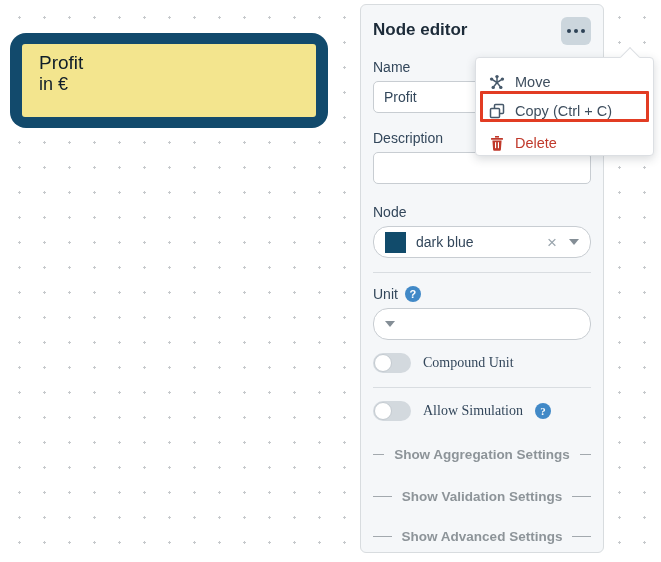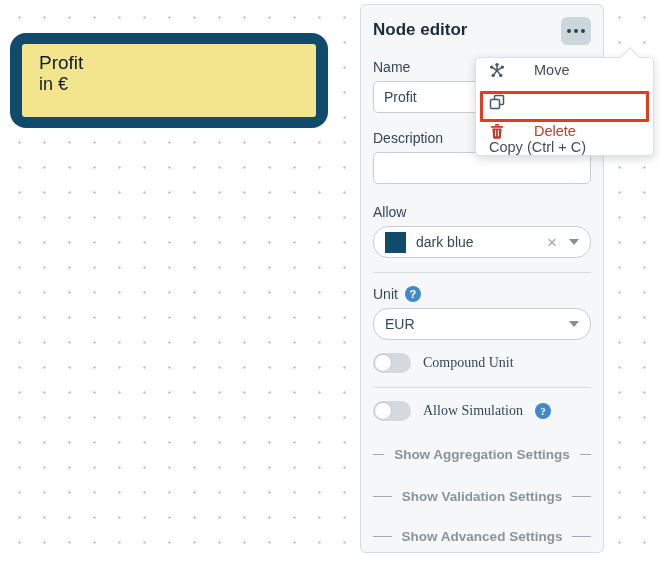--- a/index.html
+++ b/index.html
@@ -115,28 +115,28 @@
     box-shadow: 0 3px 10px rgba(40,50,60,0.18);
     padding: 4px 0; z-index: 20;
   }
   .menu-caret {
     position: absolute; top: -8px; left: 147px;
     width: 14px; height: 14px; background: #ffffff;
     border-left: 1px solid #dcdfe3; border-top: 1px solid #dcdfe3;
     transform: rotate(45deg);
   }
   .menu-item {
-    display: flex; align-items: flex-start; gap: 29px;
+    display: flex; align-items: flex-end; gap: 10px;
     height: 28px; padding: 0 13px;
     font-size: 14.5px; color: #3e4e5e; cursor: pointer;
     background: #ffffff;
   }
   .menu-item.highlighted {
     border: 3px solid #e23c23;
-    height: 31px; margin: 1px 4px; padding: 0 6px; border-radius: 1px; flex-direction: column;
+    height: 31px; margin: 1px 4px; padding: 0 6px; border-radius: 1px;
   }
   .menu-item.danger { color: #c0392b; }
   .menu-icon { width: 16px; height: 16px; flex: 0 0 auto; display: inline-flex; }
 </style>
 </head>
 <body>
 
 <div class="canvas">
   <div class="node">
     <div class="node-inner">
@@ -155,36 +155,35 @@
         <i></i>
     </button>
   </div>
 
   <div class="field-label">Name</div>
   <input class="text-input" type="text" value="Profit" style="">
 
   <div class="field-label" style="margin-top:17px">Description</div>
   <textarea class="textarea-input" style=""></textarea>
 
-  <div class="field-label" style="margin-top:16px">Allow</div>
+  <div class="field-label" style="margin-top:16px">Node</div>
   <div class="select-box">
     <span class="swatch"></span>
     <span class="select-value">dark blue</span>
     <span class="clear-x">×</span>
     <span class="caret-down"></span>
   </div>
 
   <hr class="divider">
 
   <div class="field-label" style="margin-top:13px">
     <span>Unit</span>
     <span class="help-icon">?</span>
   </div>
   <div class="select-box">
-    <span class="select-value">EUR</span>
     <span class="caret-down"></span>
   </div>
 
   <div class="toggle-row">
     <span class="toggle">
         <span class="knob"></span>
       </span>
     <span class="toggle-label">Compound Unit</span>
   </div>
 

